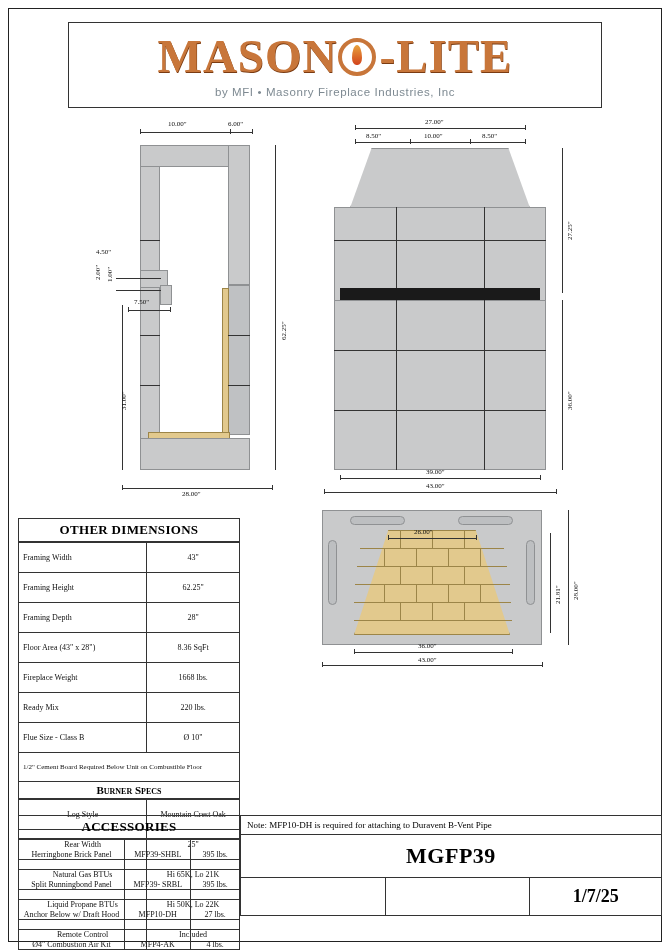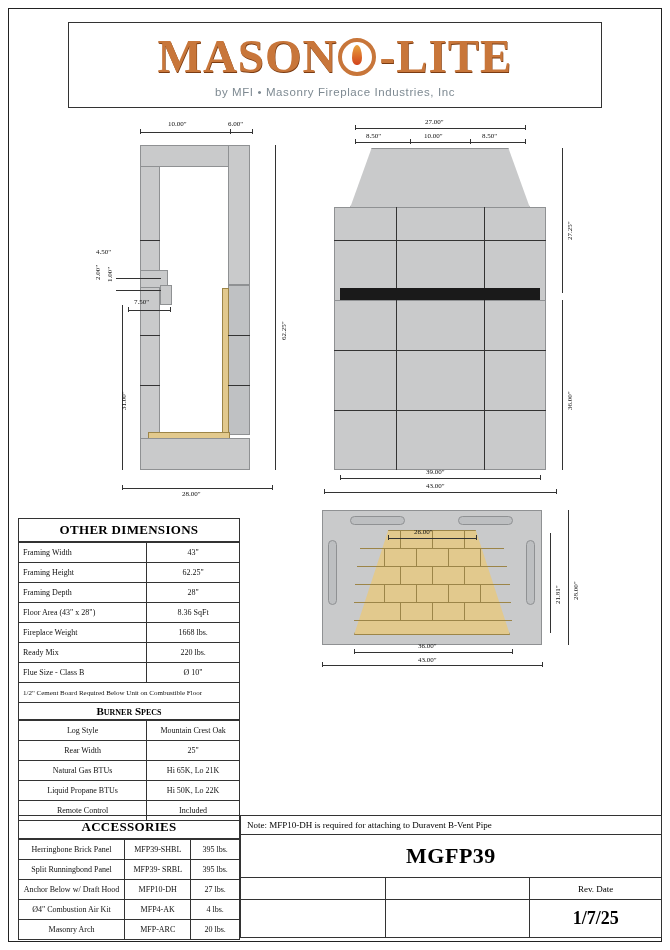--- a/index.html
+++ b/index.html
@@ -107,21 +107,21 @@
 
   
   table.t {
     border-collapse: collapse;
     width: 100%;
     font-family: "Liberation Serif", serif;
   }
   table.t td {
     border: 1px solid #333;
     font-size: 8px;
-    padding: 0 4px;
+    padding: 10px 4px;
     height: 20px;
     color: #111;
   }
   td.c { text-align: center; }
   td.l { text-align: left; }
   .tbl-title {
     text-align: center;
     font-weight: bold;
     font-size: 13px;
     letter-spacing: 0.3px;
@@ -464,24 +464,19 @@
           <td class="c">MFP-ARC</td>
           <td class="c">20 lbs.</td>
         </tr>
       </tbody>
     </table>
   </div>
 
   <div id="titleblock">
     <div class="note-row">Note: MFP10-DH is required for attaching to Duravent B-Vent Pipe</div>
     <div class="model-row">MGFP39</div>
-    <div class="rev-row">
-      <div class="rev-cell" style="width:145px;"></div>
-      <div class="rev-cell" style="width:145px;"></div>
-      <div class="rev-cell" style="width:132px;">Rev. Date</div>
-    </div>
     <div class="date-row">
       <div class="rev-cell" style="width:145px;"></div>
       <div class="rev-cell" style="width:145px;"></div>
       <div class="date-cell" style="width:132px;">1/7/25</div>
     </div>
   </div>
 </div>
 
 </body></html>

